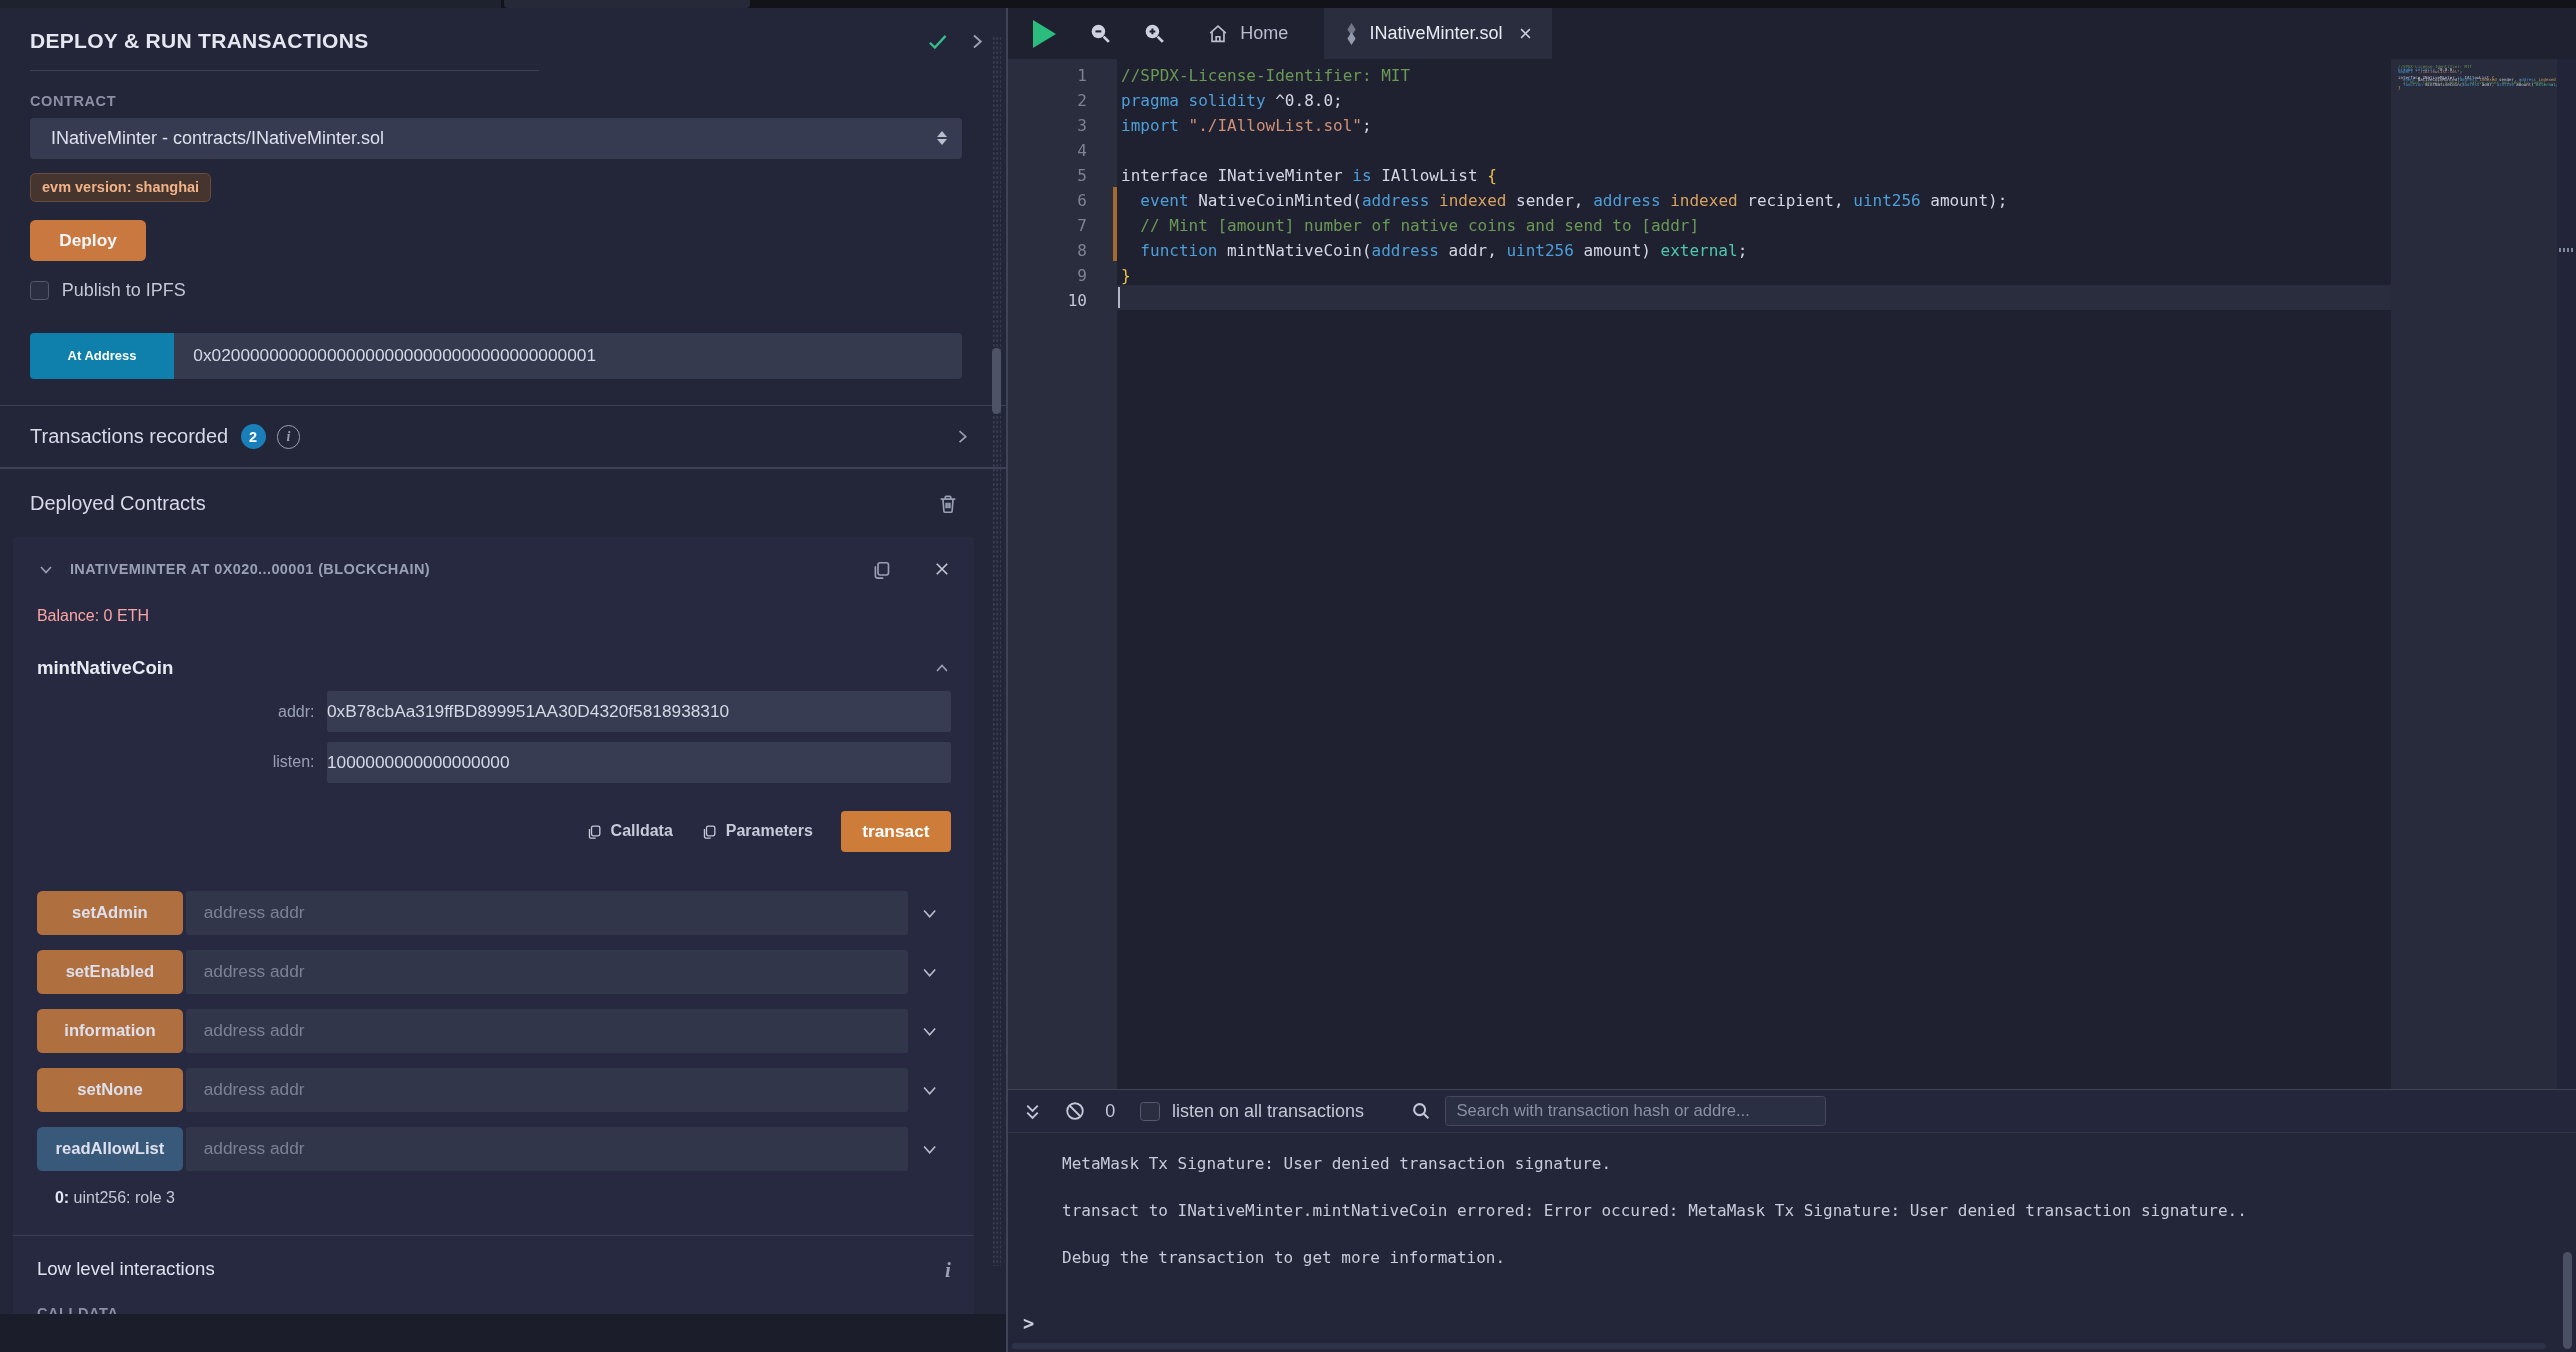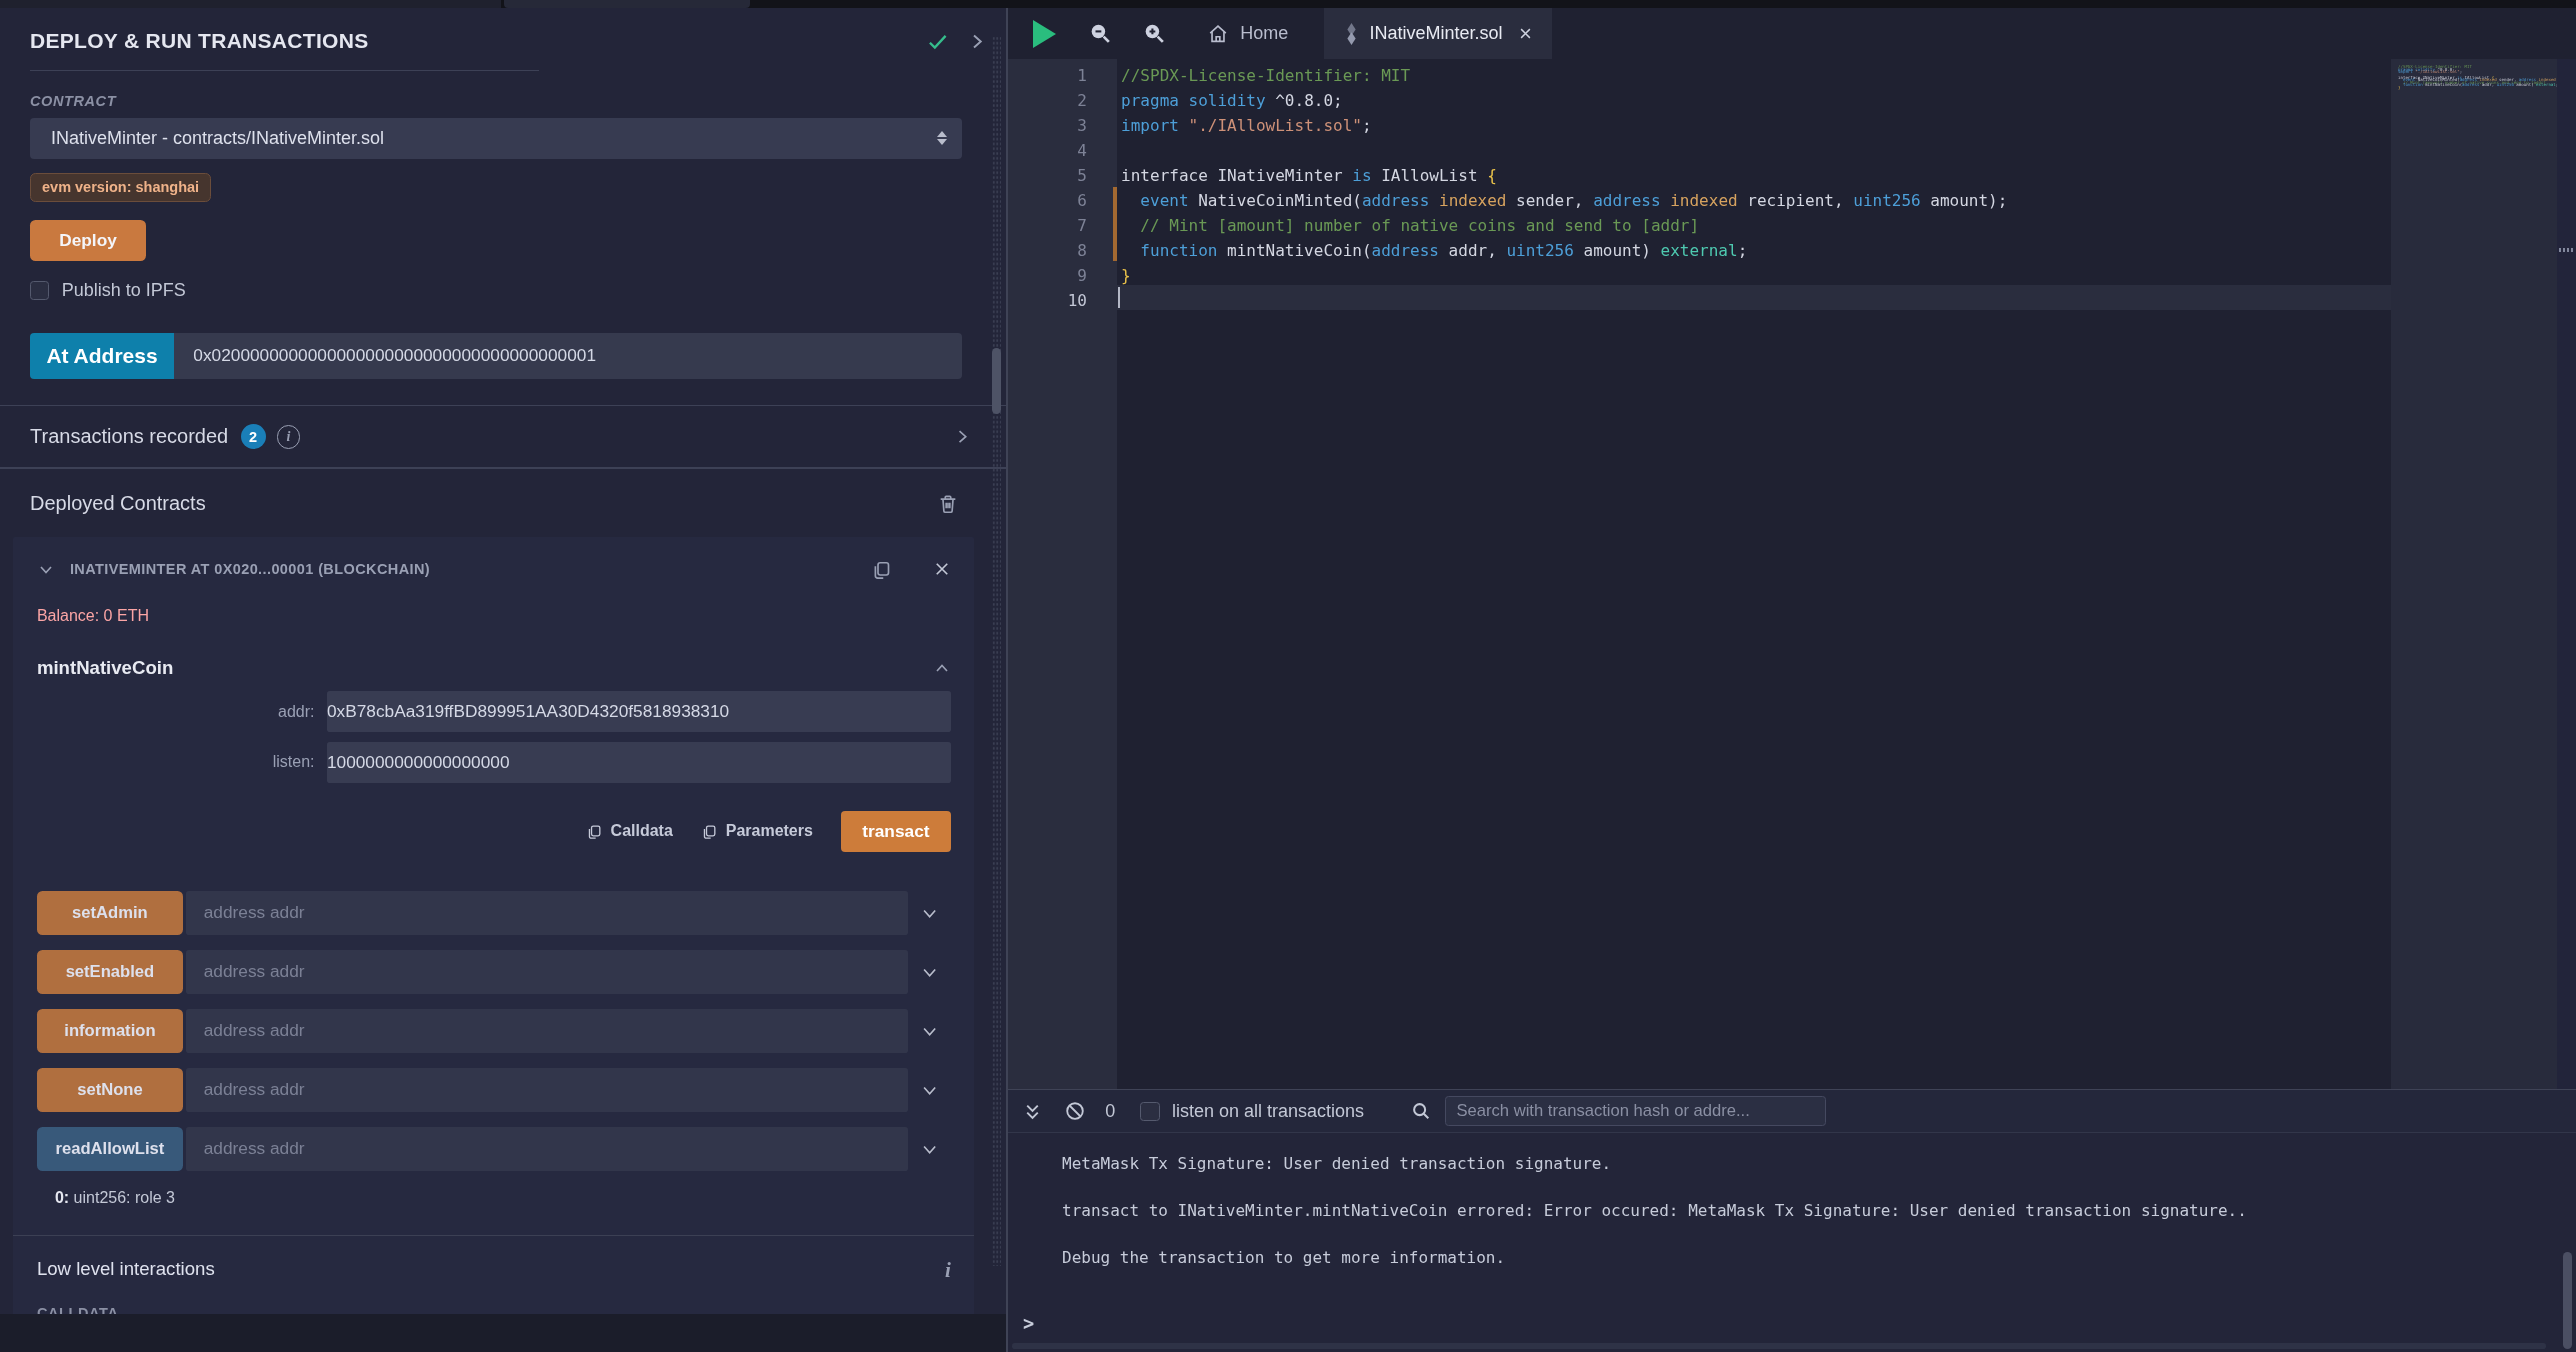--- a/index.html
+++ b/index.html
@@ -21,39 +21,39 @@
   .panel-footer{ position:absolute; left:0; top:1314px; width:1006px; height:38px; background:#1b1d2a; }
   .vdivider{ position:absolute; left:1006px; top:8.3px; width:2.1px; height:1344px; background:#3f4356; }
   .panel-inner{ padding:0 44px 0 30px; }
 
   .panel-header{ display:flex; align-items:center; padding-top:21px; }
   .panel-title{ font-size:21px; font-weight:700; color:#e5e7f0; letter-spacing:0.3px; }
   .flex-sp{ flex:1; }
   .hdr-underline{ width:509px; height:1.4px; background:#3d4156; margin-top:16.6px; }
 
   .lbl{ font-size:14.5px; color:#8b90a4; letter-spacing:0.6px; font-weight:600; }
-  .contract-label{ margin-top:22px;font-style:italic; }
+  .contract-label{ margin-top:22px; }
   .select{ margin-top:8.3px; height:41px; background:#373b51; border-radius:4.1px;
            display:flex; align-items:center; padding:0 15px 0 21px; font-size:18px; color:#dde0ec; cursor:pointer; }
   .caret-stack{ display:flex; flex-direction:column; gap:2.8px; align-items:center; }
   .caret-up{ width:0;height:0;border-left:5.5px solid transparent;border-right:5.5px solid transparent;border-bottom:6.2px solid #b9bdcc; }
   .caret-dn{ width:0;height:0;border-left:5.5px solid transparent;border-right:5.5px solid transparent;border-top:6.2px solid #b9bdcc; }
 
   .evm-badge{ display:inline-block; margin-top:14px; padding:5.5px 11px; background:#46352e;
               border:0.7px solid #6b4d3b; border-radius:5.5px; color:#efb289; font-weight:700; font-size:14.5px; }
 
   .btn{ display:flex; align-items:center; justify-content:center; cursor:pointer; border:none; }
   .deploy-btn{ margin-top:18px; width:116px; height:41px; background:#c9793f; border-radius:5.5px;
                color:#f4f5f9; font-weight:700; font-size:17.3px; }
   .publish-row{ margin-top:19.3px; display:flex; align-items:center; gap:12.4px; }
   .checkbox{ width:19.3px; height:19.3px; border:1.4px solid #555a6e; border-radius:3.5px; background:#2b2e41; cursor:pointer; }
   .publish-label{ font-size:18px; color:#c3c8d6; }
 
   .ataddr-row{ margin-top:32px; display:flex; height:46px; }
-  .ataddr-btn{ width:144px; background:#0e80ab; border-radius:4.1px 0 0 4.1px; color:#fff; font-weight:700; font-size:21px; }
+  .ataddr-btn{ width:144px; background:#0e80ab; border-radius:4.1px 0 0 4.1px; color:#fff; font-weight:700; font-size:13px; }
   .ataddr-input{ flex:1; background:#363a4e; border-radius:0 4.1px 4.1px 0; border:none; outline:none;
                  padding-left:19.3px; font-size:17.3px; color:#d5d9e6; }
 
   .section-divider{ height:1.4px; background:#3d4156; margin:26px -44px 0 -30px; }
 
   .tx-row{ display:flex; align-items:center; padding:18px 0; }
   .tx-label{ font-size:20px; color:#d7dae6; }
   .count-badge{ margin-left:12.4px; width:25px; height:25px; border-radius:50%; background:#1a7fb8;
                 color:#fff; font-size:14.5px; font-weight:700; display:flex; align-items:center; justify-content:center; }
   .info-circ{ margin-left:11px; width:23.5px; height:23.5px; border-radius:50%; border:1.4px solid #9aa0b4;

